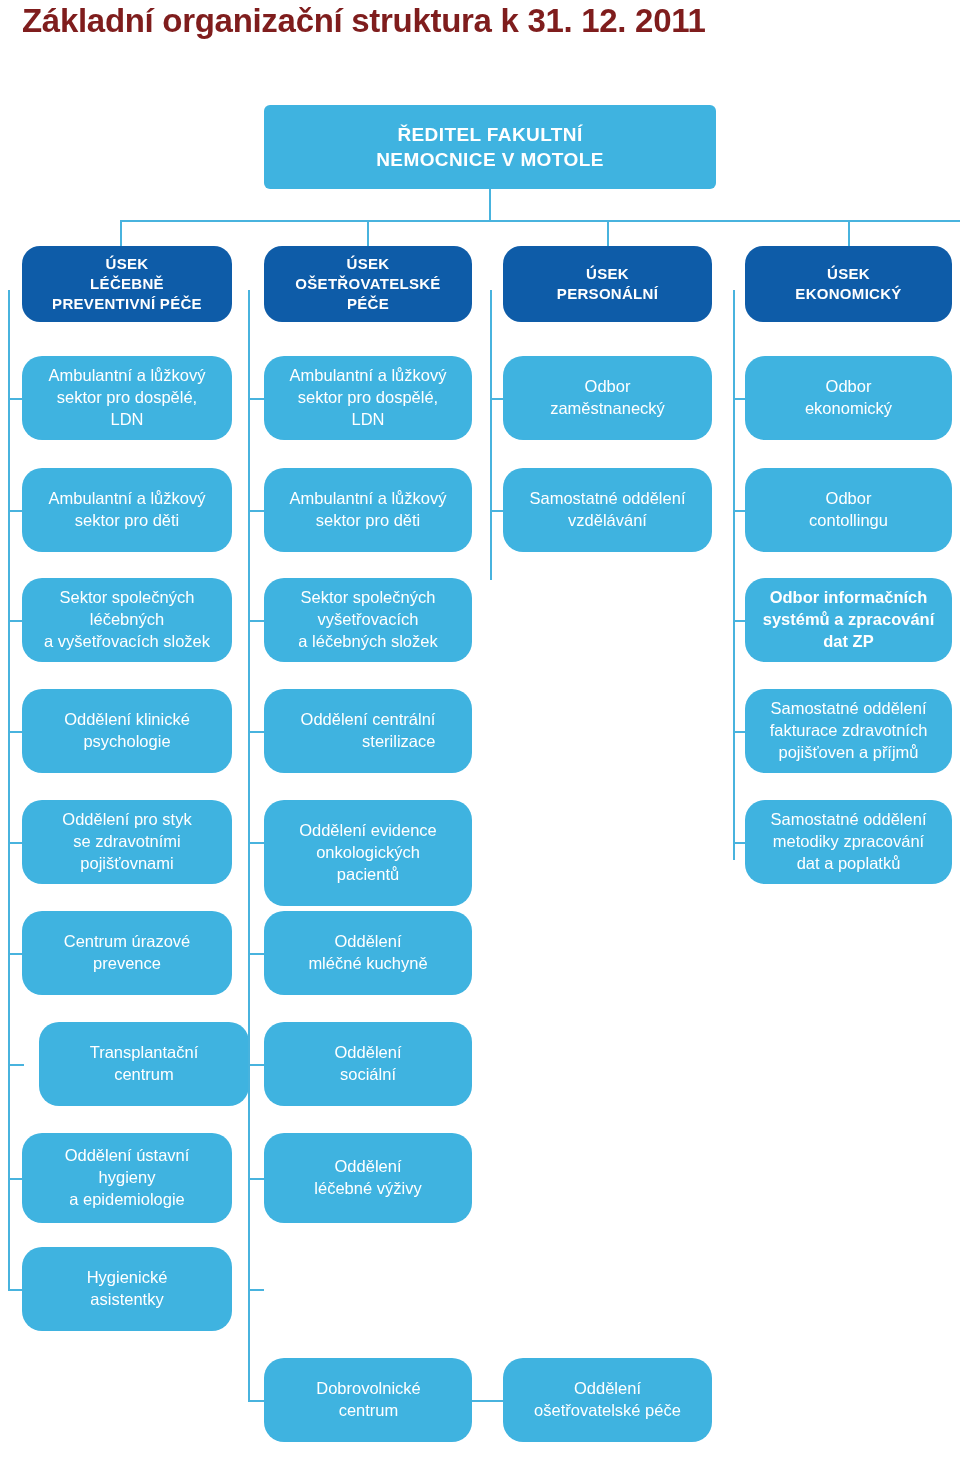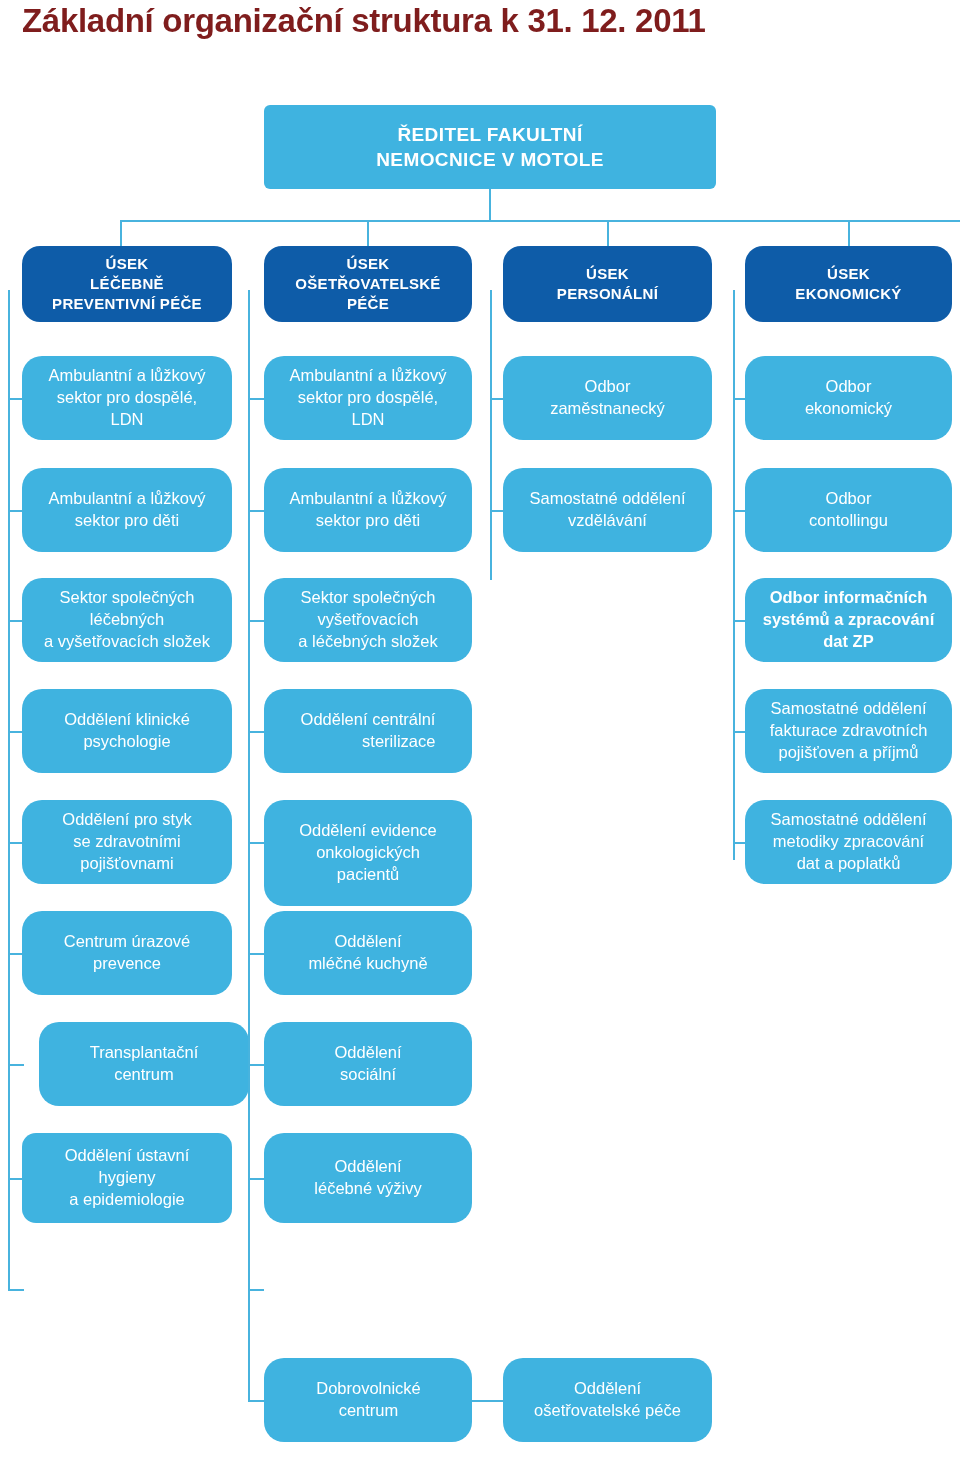--- a/index.html
+++ b/index.html
@@ -134,23 +134,25 @@
 a vyšetřovacích složek</div>
   <div class="box unit" style="left:22px; top:689px; width:210px; height:84px;">Oddělení klinické
 psychologie</div>
   <div class="box unit" style="left:22px; top:911px; width:210px; height:84px;">Centrum úrazové
 prevence</div>
   <div class="box unit" style="left:22px; top:800px; width:210px; height:84px;">Oddělení pro styk
 se zdravotními
 pojišťovnami</div>
   <div class="box unit" style="left:22px; top:1022px; width:210px; height:84px;margin-left:17px;">Transplantační
 centrum</div>
-  <div class="box unit" style="left:22px; top:1133px; width:210px; height:90px;border-radius:14px;">Oddělení ústavní
+  <div class="box unit" style="left:22px; top:1133px; width:210px; height:90px;">Oddělení ústavní
 hygieny
 a epidemiologie</div>
+  <div class="box unit" style="left:22px; top:1247px; width:210px; height:84px;">Hygienické
+asistentky</div>
 
   <div class="vline" style="left:248px; top:290px; height:1112px;"></div>
   <div class="hline" style="left:248px; top:398px; width:16px;"></div>
   <div class="hline" style="left:248px; top:510px; width:16px;"></div>
   <div class="hline" style="left:248px; top:620px; width:16px;"></div>
   <div class="hline" style="left:248px; top:731px; width:16px;"></div>
   <div class="hline" style="left:248px; top:842px; width:16px;"></div>
   <div class="hline" style="left:248px; top:953px; width:16px;"></div>
   <div class="hline" style="left:248px; top:1064px; width:16px;"></div>
   <div class="hline" style="left:248px; top:1178px; width:16px;"></div>

